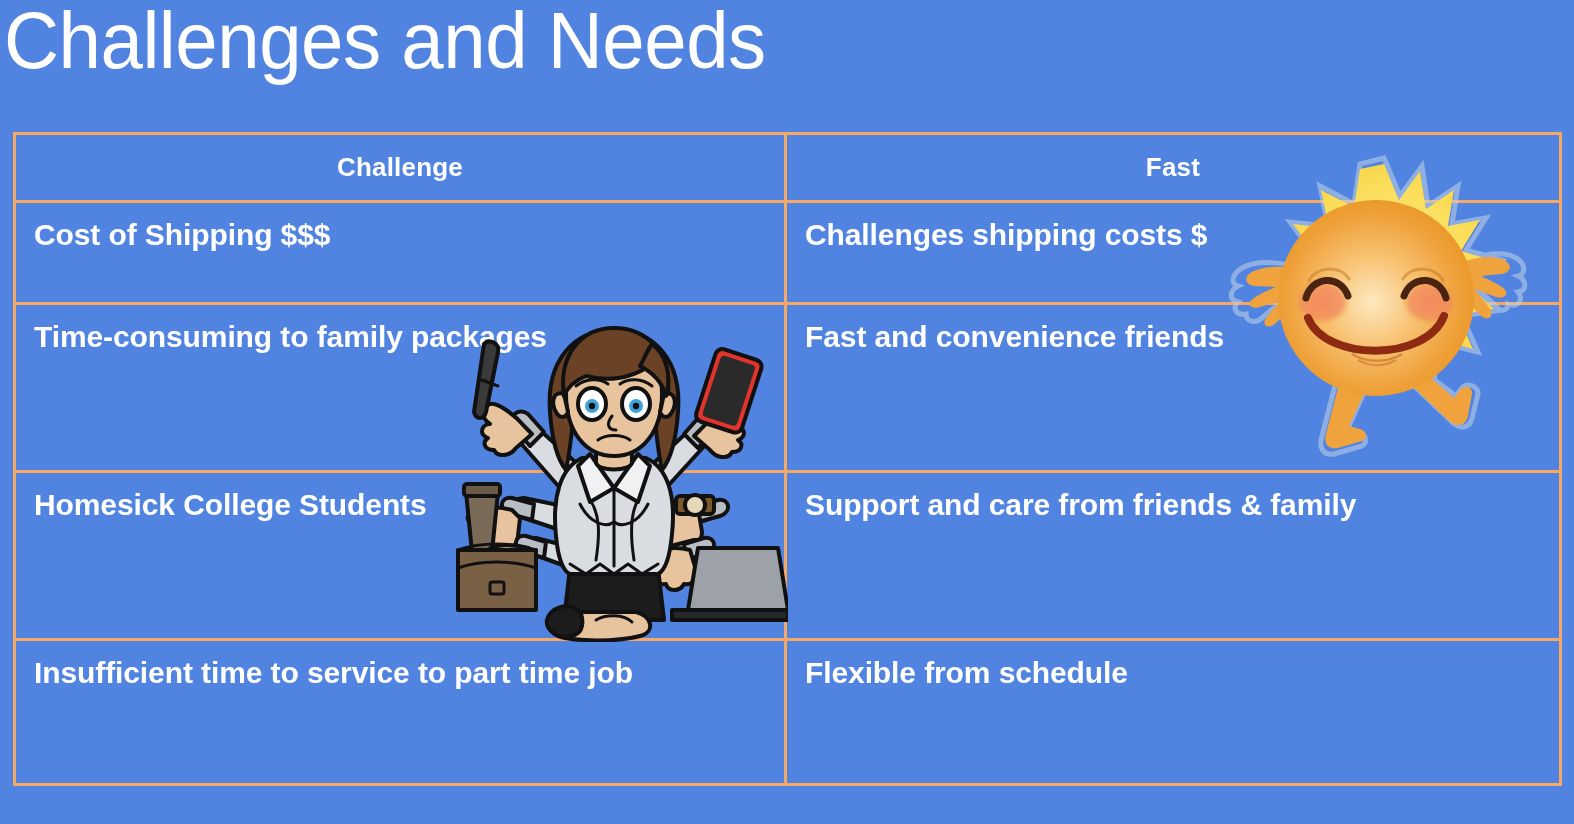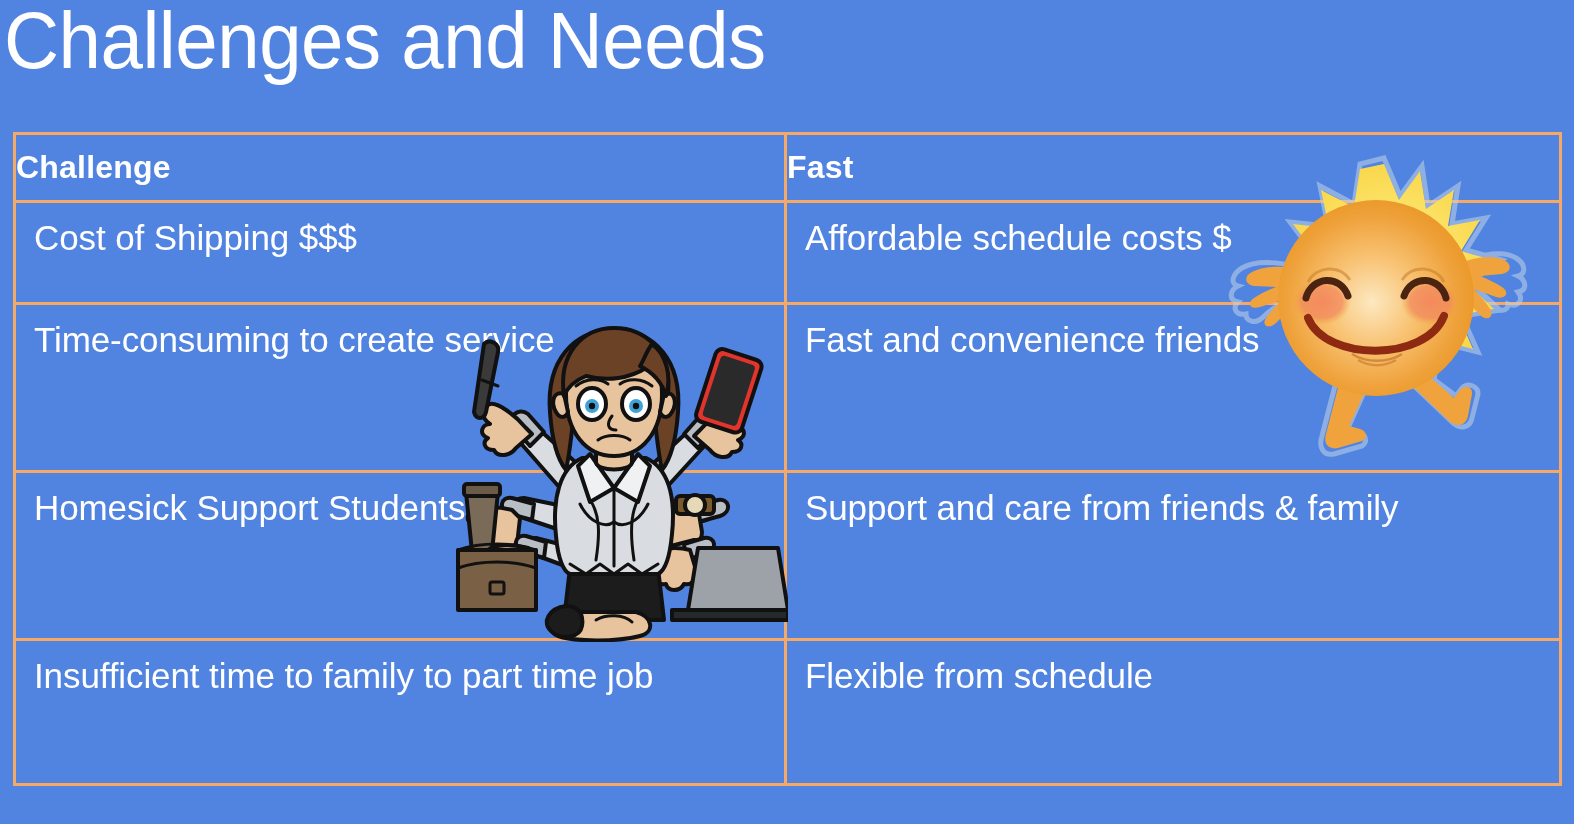--- a/index.html
+++ b/index.html
@@ -52,30 +52,30 @@
     padding: 0;
     vertical-align: top;
     color: #FFFFFF;
     background: transparent;
   }
   .col-challenge { width: 771px; }
   .col-need      { width: 775px; }
 
   .cn-table thead th {
     height: 65px;
-    text-align: left;
+    text-align: center;
     vertical-align: middle;
-    font-size: 32px;
+    font-size: 26px;
     font-weight: bold;
     letter-spacing: 0.2px;
   }
 
   .cn-table tbody td {
-    font-size: 35px;
-    font-weight: 400;
+    font-size: 30px;
+    font-weight: 700;
     letter-spacing: -0.1px;
   }
   .cell-text {
     padding: 14px 0 0 18px;
     line-height: 1.2;
     white-space: nowrap;
   }
 
   .row-1 td { height: 99px; }
   .row-2 td { height: 165px; }
@@ -118,42 +118,42 @@
         <th>Challenge</th>
         <th>Fast</th>
       </tr>
     </thead>
     <tbody>
       <tr class="row-1">
         <td>
           <div class="cell-text">Cost of Shipping $$$</div>
         </td>
         <td>
-          <div class="cell-text">Affordable schedule costs $</div>
+          <div class="cell-text">Challenges shipping costs $</div>
         </td>
       </tr>
       <tr class="row-2">
         <td>
-          <div class="cell-text">Time-consuming to create service</div>
+          <div class="cell-text">Time-consuming to family packages</div>
         </td>
         <td>
           <div class="cell-text">Fast and convenience friends</div>
         </td>
       </tr>
       <tr class="row-3">
         <td>
-          <div class="cell-text">Homesick Support Students</div>
+          <div class="cell-text">Homesick College Students</div>
         </td>
         <td>
           <div class="cell-text">Support and care from friends &amp; family</div>
         </td>
       </tr>
       <tr class="row-4">
         <td>
-          <div class="cell-text">Insufficient time to family to part time job</div>
+          <div class="cell-text">Insufficient time to service to part time job</div>
         </td>
         <td>
           <div class="cell-text">Flexible from schedule</div>
         </td>
       </tr>
     </tbody>
   </table>
 
   <svg class="sun-illustration" viewBox="0 0 320 315">
     <defs>

